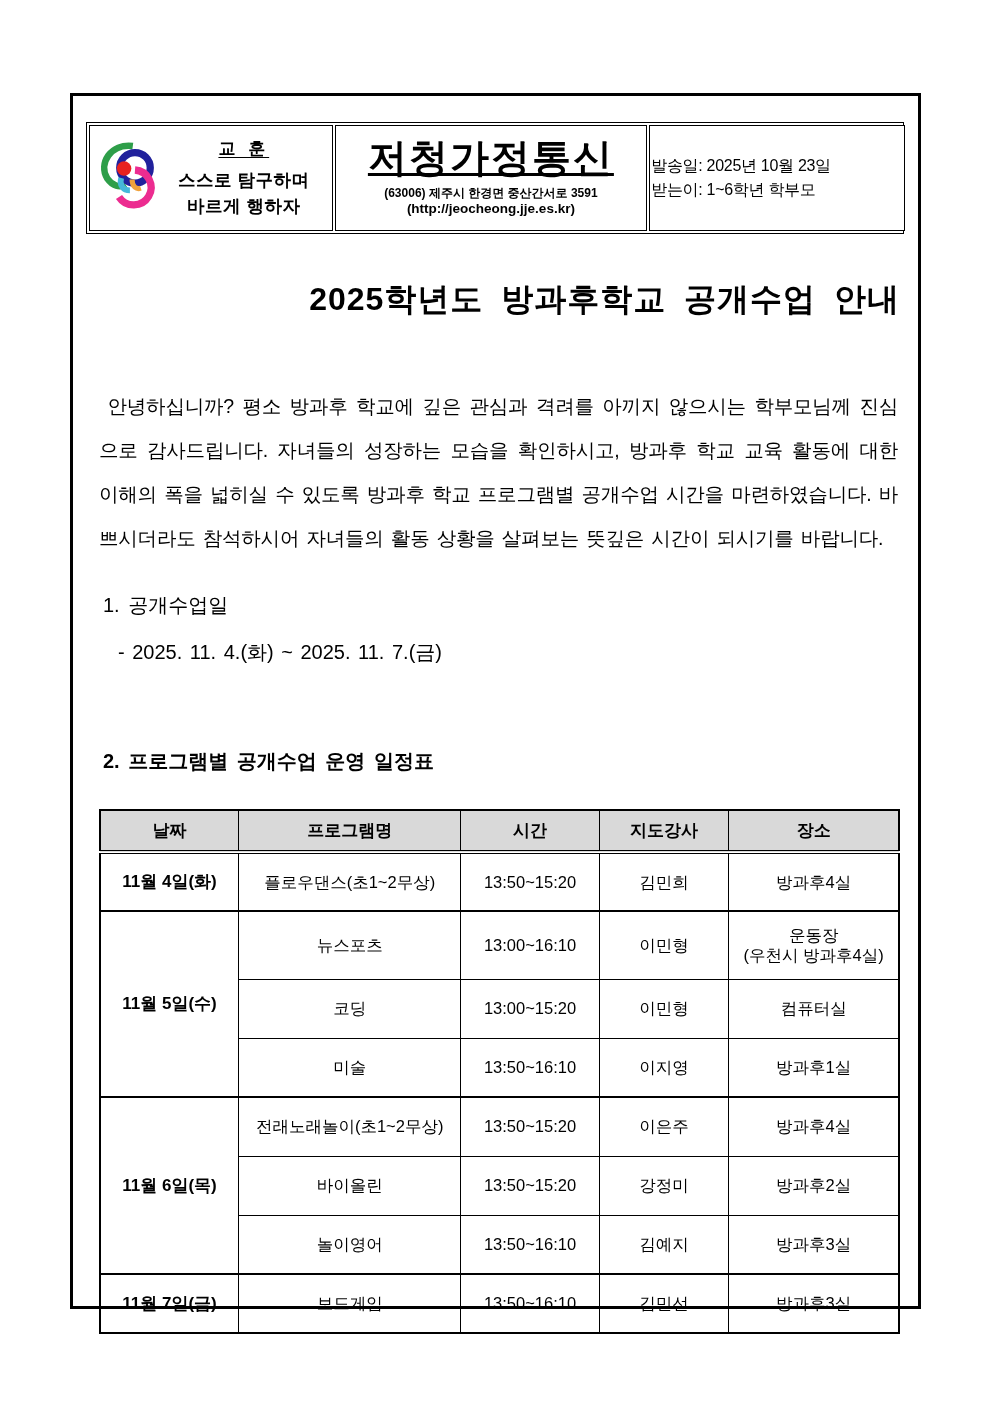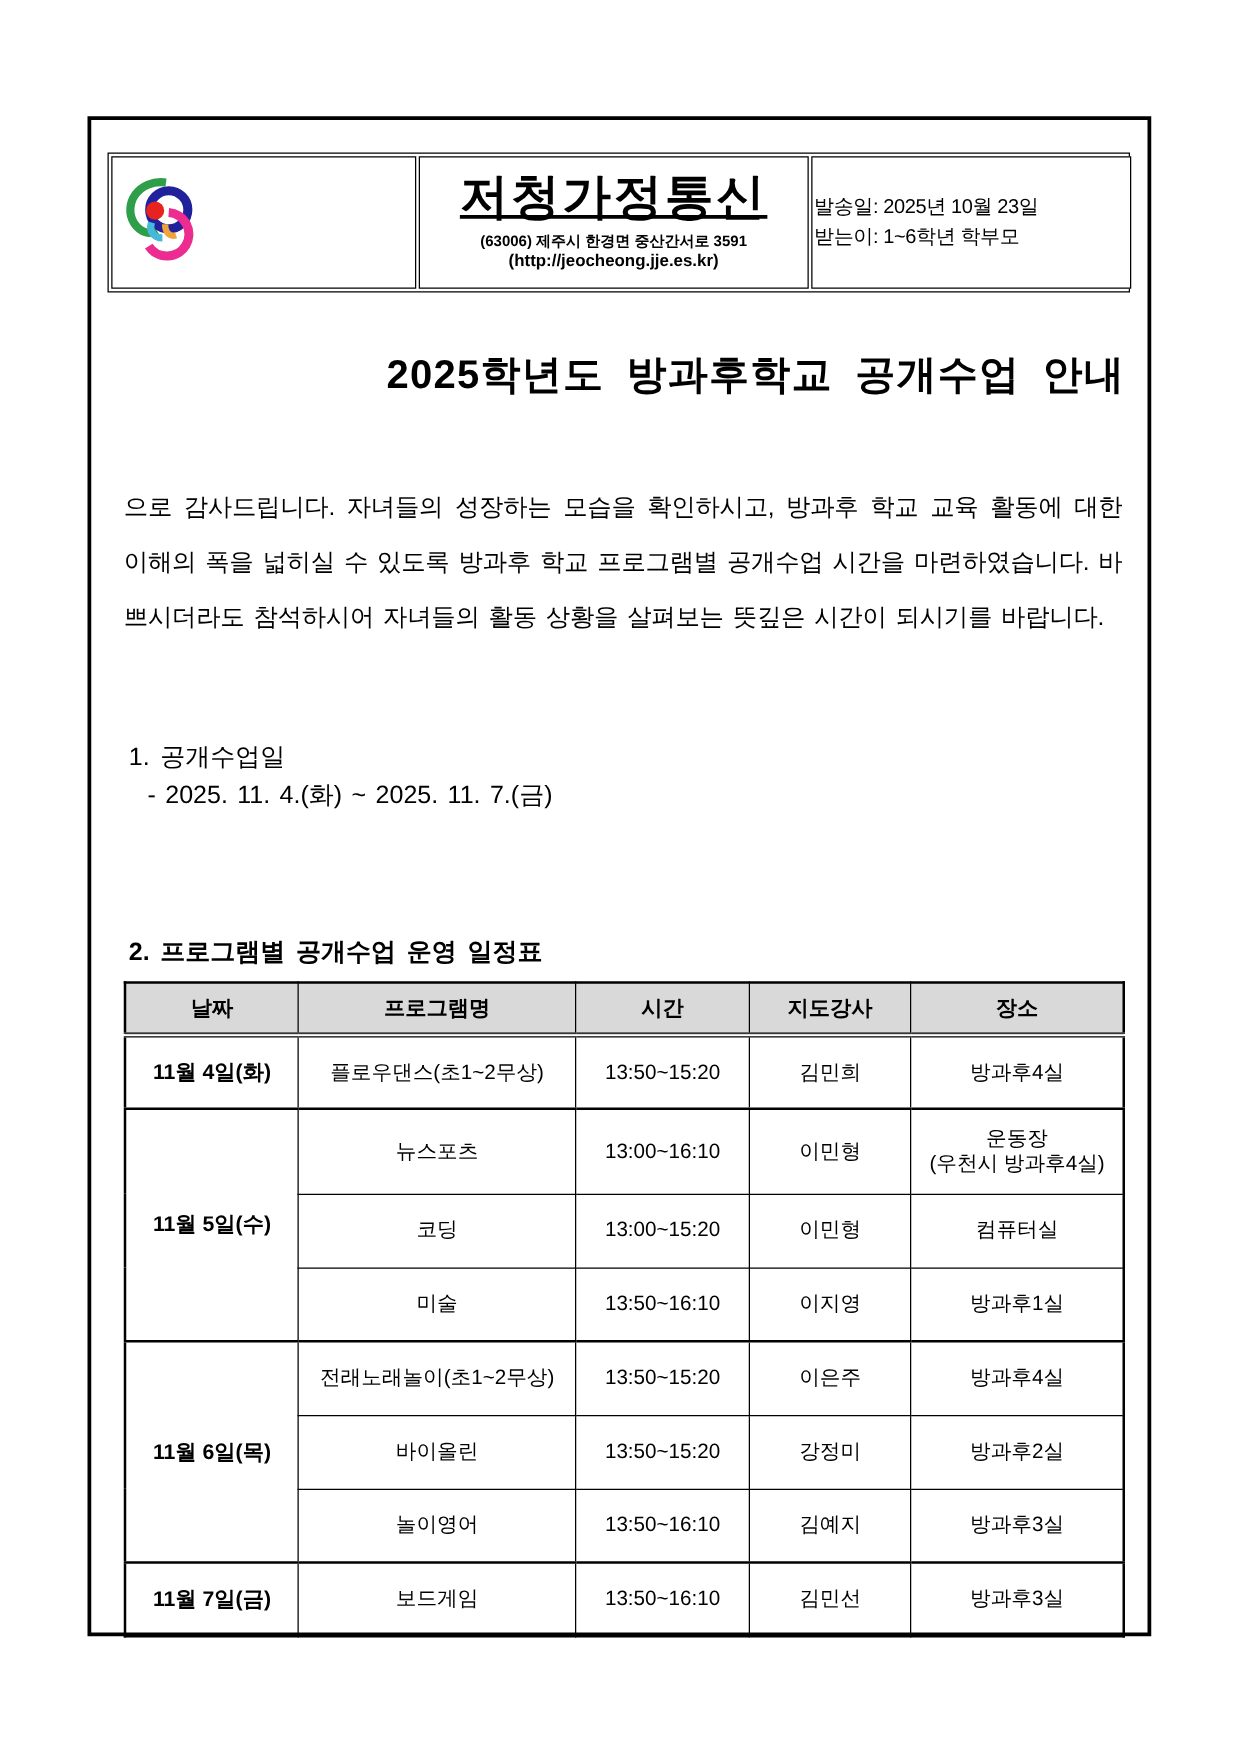--- a/index.html
+++ b/index.html
@@ -60,26 +60,26 @@
   }
   .letter-line {
     height: 44px; line-height: 44px;
     text-align: justify; text-align-last: justify;
     white-space: pre-wrap;
   }
   .letter-line.last { text-align-last: left; }
 
   
   .section1-heading { position: absolute; left: 30px; top: 496px; font-size: 20px; font-weight: 400; word-spacing: 3px; }
-  .section1-detail  { position: absolute; left: 45px; top: 526px; font-size: 20px; word-spacing: 2px; }
+  .section1-detail  { position: absolute; left: 45px; top: 543px; font-size: 20px; word-spacing: 2px; }
   .section2-heading { position: absolute; left: 30px; top: 652px; font-size: 20px; font-weight: 700; word-spacing: 3px; }
 
   
   .schedule {
-    position: absolute; left: 26px; top: 689px;
+    position: absolute; left: 26px; top: 713px;
     width: 801px;
     border-collapse: collapse;
     table-layout: fixed;
     font-size: 16.5px;
   }
   .schedule col.c-date { width: 17.35%; }
   .schedule col.c-program { width: 27.8%; }
   .schedule col.c-time { width: 17.35%; }
   .schedule col.c-instructor { width: 16.2%; }
   .schedule col.c-place { width: 21.3%; }
@@ -112,39 +112,45 @@
         <div class="logo-wrap">
           <svg width="64" height="76" viewBox="0 0 88 100" aria-hidden="true">
             <path d="M 52 6 C 22 2 4 30 17 51 C 24 61 34 64 42 59" fill="none" stroke="#2e9e49" stroke-width="9"></path>
             <circle cx="55" cy="36" r="21" fill="none" stroke="#21219c" stroke-width="10"></circle>
             <path d="M 36 50 C 33 60 39 67 48 67" fill="none" stroke="#46b8d9" stroke-width="8"></path>
             <path d="M 51 52 C 51 62 57 66 63 64" fill="none" stroke="#f0a23c" stroke-width="7"></path>
             <path d="M 55 39 A 24 24 0 1 1 33 76" fill="none" stroke="#ec2c90" stroke-width="10"></path>
             <circle cx="40" cy="37" r="10" fill="#e8221f"></circle>
           </svg>
         </div>
+        <div class="motto-text">
+          <div class="motto-label">교 훈</div>
+          <div class="motto-line">스스로 탐구하며</div>
+          <div class="motto-line">바르게 행하자</div>
+        </div>
       </div>
 
       <div class="masthead-cell cell-title">
         <div class="newsletter-title">저청가정통신</div>
         <div class="newsletter-address">(63006) 제주시 한경면 중산간서로 3591</div>
         <div class="newsletter-url">(http://jeocheong.jje.es.kr)</div>
       </div>
 
       <div class="masthead-cell cell-send">
         <div class="send-line">발송일: 2025년 10월 23일</div>
         <div class="send-line">받는이: 1~6학년 학부모</div>
       </div>
 
     </div>
   </div>
 
   <div class="doc-title">2025학년도 방과후학교 공개수업 안내</div>
 
   <div class="letter">
+    <div class="letter-line">&nbsp;안녕하십니까? 평소 방과후 학교에 깊은 관심과 격려를 아끼지 않으시는 학부모님께 진심</div>
     <div class="letter-line">으로 감사드립니다. 자녀들의 성장하는 모습을 확인하시고, 방과후 학교 교육 활동에 대한</div>
     <div class="letter-line">이해의 폭을 넓히실 수 있도록 방과후 학교 프로그램별 공개수업 시간을 마련하였습니다. 바</div>
     <div class="letter-line last">쁘시더라도 참석하시어 자녀들의 활동 상황을 살펴보는 뜻깊은 시간이 되시기를 바랍니다.</div>
   </div>
 
   <div class="section1-heading">1. 공개수업일</div>
   <div class="section1-detail">- 2025. 11. 4.(화) ~ 2025. 11. 7.(금)</div>
   <div class="section2-heading">2. 프로그램별 공개수업 운영 일정표</div>
 
   <table class="schedule">

